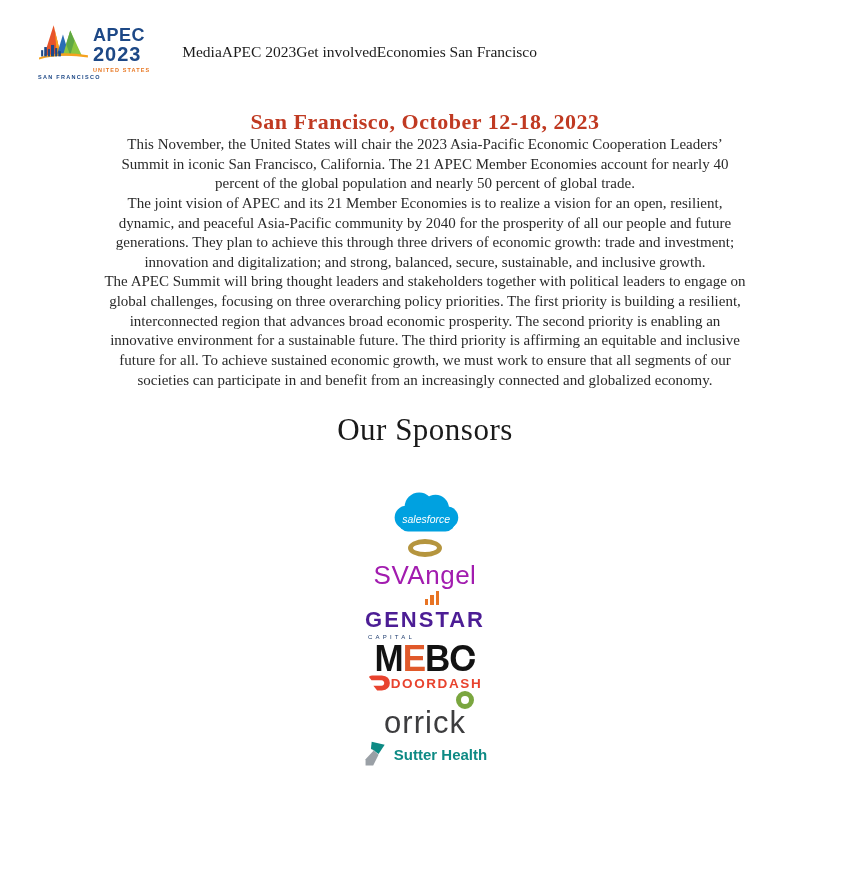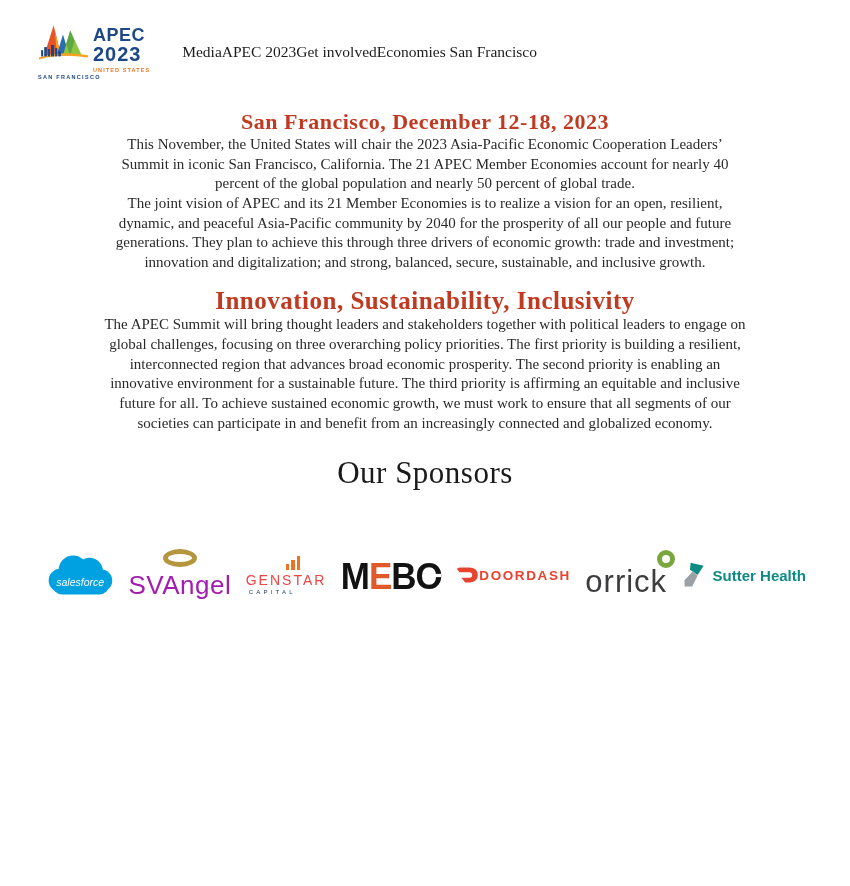--- a/index.html
+++ b/index.html
@@ -95,20 +95,21 @@
     letter-spacing: 0.5px;
     color: #1a1a1a;
   }
   .sponsors-row {
     margin-top: 38px;
     padding: 0 44px;
     display: flex;
     align-items: center;
     justify-content: space-between;
     height: 92px;
+    flex-direction: column;
   }
   .sponsor { cursor: pointer; }
 
   
   .svangel { text-align: center; }
   .svangel-halo {
     width: 34px; height: 18px;
     border: 5px solid #b5953e;
     border-radius: 50%;
     margin: 0 auto 3px;
@@ -121,21 +122,21 @@
   
   .genstar { text-align: center; font-family: "Liberation Sans", sans-serif; }
   .genstar-bars {
     display: flex; align-items: flex-end; gap: 2px;
     justify-content: center; margin-left: 14px; margin-bottom: 2px;
   }
   .genstar-bars i { display: block; width: 3.5px; background: #e87424; }
   .genstar-bars i:nth-child(1) { height: 6px; }
   .genstar-bars i:nth-child(2) { height: 10px; }
   .genstar-bars i:nth-child(3) { height: 14px; }
-  .genstar-label { font-size: 14px; font-weight: normal; letter-spacing: 2px; color: #ef4444; }
+  .genstar-label { font-size: 22px; font-weight: bold; letter-spacing: 2px; color: #4c1d95; }
   .genstar-sub { font-size: 6px; letter-spacing: 3.2px; color: #1e3c6e; text-align: left; padding-left: 3px; margin-top: 1px; }
 
   
   .mebo {
     font-family: "Liberation Sans", sans-serif;
     font-weight: bold; font-size: 35px; letter-spacing: -1px;
     color: #121212; transform: scaleY(1.08); line-height: 1;
   }
   .mebo .mebo-e { color: #e0592a; }
   .mebo .mebo-o { position: relative; display: inline-block; }
@@ -205,26 +206,25 @@
   </div>
   <nav>
     <a>Media</a>
     <a>APEC 2023</a>
     <a>Get involved</a>
     <a>Economies San Francisco</a>
   </nav>
 </header>
 
 <main>
-  <div class="hero-subtitle">San Francisco, December 12-18, 2023</div>
+  <div class="hero-subtitle">San Francisco, October 12-18, 2023</div>
 
   <p class="copy p1">This November, the United States will chair the 2023 Asia-Pacific Economic Cooperation Leaders’ Summit in iconic San Francisco, California. The 21 APEC Member Economies account for nearly 40 percent of the global population and nearly 50 percent of global trade.</p>
   <p class="copy p2">The joint vision of APEC and its 21 Member Economies is to realize a vision for an open, resilient, dynamic, and peaceful Asia-Pacific community by 2040 for the prosperity of all our people and future generations.  They plan to achieve this through three drivers of economic growth: trade and investment; innovation and digitalization; and strong, balanced, secure, sustainable, and inclusive growth.</p>
 
-  <h3 class="priorities">Innovation, Sustainability, Inclusivity</h3>
 
   <p class="copy p3">The APEC Summit will bring thought leaders and stakeholders together with political leaders to engage on global challenges, focusing on three overarching policy priorities. The first priority is building a resilient, interconnected region that advances broad economic prosperity. The second priority is enabling an innovative environment for a sustainable future. The third priority is affirming an equitable and inclusive future for all. To achieve sustained economic growth, we must work to ensure that all segments of our societies can participate in and benefit from an increasingly connected and globalized economy.</p>
 
   <h2 class="sponsors-heading">Our Sponsors</h2>
 
   <div class="sponsors-row">
 
     <div class="sponsor">
       <svg width="70" height="49" viewBox="0 0 120 84">
         <g fill="#00a1e0">

